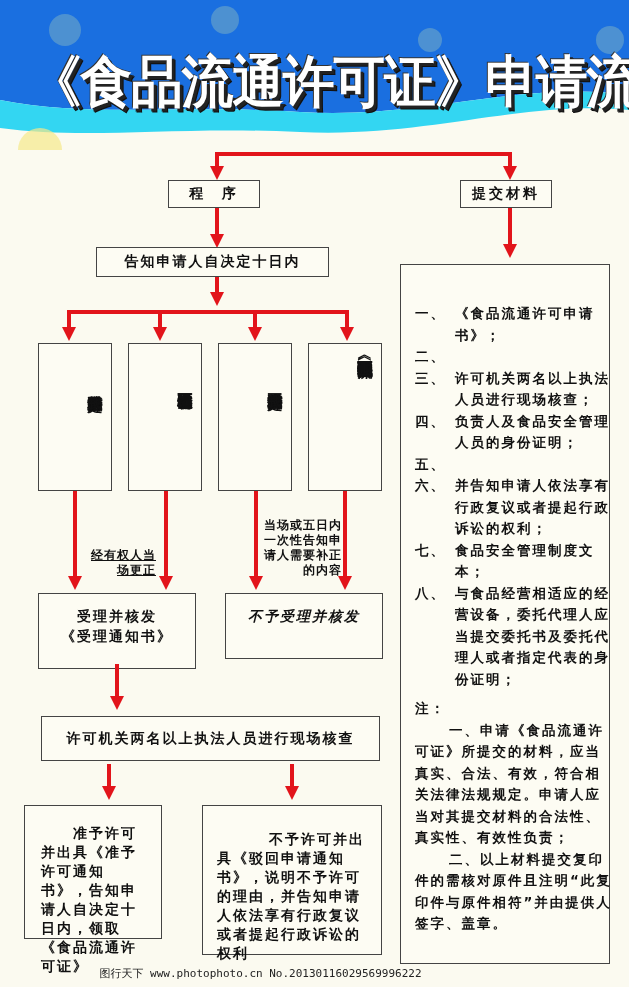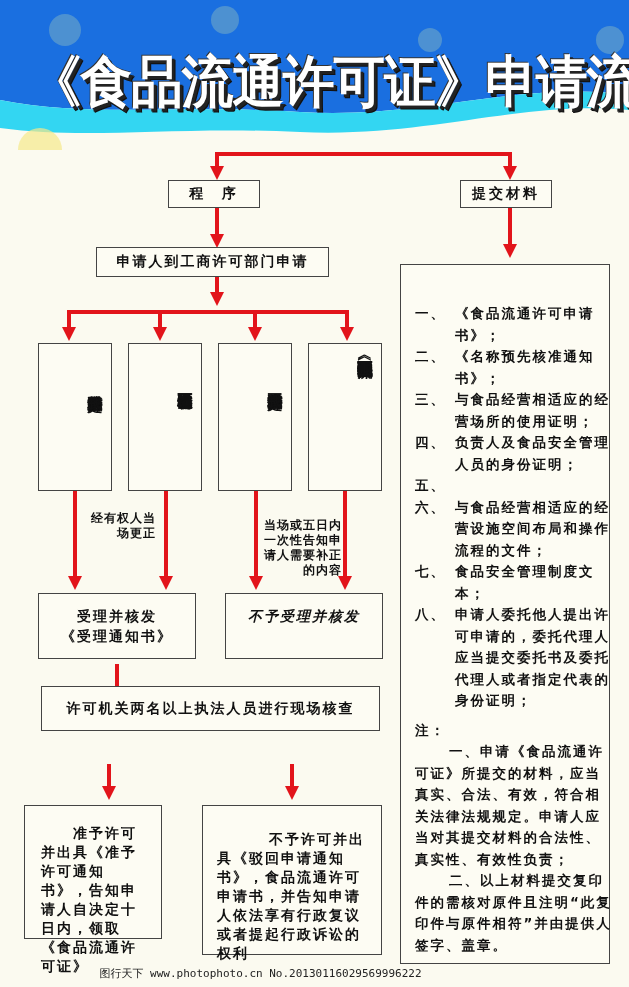--- a/index.html
+++ b/index.html
@@ -57,21 +57,21 @@
 <div class="box hbox" style="left:460px;top:180px;width:92px;height:28px;">
   <span>提交材料</span>
 </div>
 
 <div class="hl" style="left:215px;top:208px;width:4px;height:30px;"></div>
 <div class="arrow" style="left:210px;top:234px;"></div>
 <div class="hl" style="left:508px;top:208px;width:4px;height:40px;"></div>
 <div class="arrow" style="left:503px;top:244px;"></div>
 
 <div class="box hbox" style="left:96px;top:247px;width:233px;height:30px;letter-spacing:2px;">
-  <span>申请人到工商许可部门申请</span>
+  <span>告知申请人自决定十日内</span>
 </div>
 
 <div class="hl" style="left:215px;top:277px;width:4px;height:22px;"></div>
 <div class="arrow" style="left:210px;top:292px;"></div>
 <div class="hl" style="left:67px;top:310px;width:282px;height:4px;"></div>
 <div class="hl" style="left:67px;top:310px;width:4px;height:22px;"></div>
 <div class="arrow" style="left:62px;top:327px;"></div>
 <div class="hl" style="left:158px;top:310px;width:4px;height:22px;"></div>
 <div class="arrow" style="left:153px;top:327px;"></div>
 <div class="hl" style="left:253px;top:310px;width:4px;height:22px;"></div>
@@ -94,85 +94,84 @@
 
 <div class="hl" style="left:73px;top:491px;width:4px;height:88px;"></div>
 <div class="arrow" style="left:68px;top:576px;"></div>
 <div class="hl" style="left:164px;top:491px;width:4px;height:88px;"></div>
 <div class="arrow" style="left:159px;top:576px;"></div>
 <div class="hl" style="left:254px;top:491px;width:4px;height:88px;"></div>
 <div class="arrow" style="left:249px;top:576px;"></div>
 <div class="hl" style="left:343px;top:491px;width:4px;height:88px;"></div>
 <div class="arrow" style="left:338px;top:576px;"></div>
 
-<div class="note" style="left:88px;top:511px;width:68px;">经有权人当场更正</div>
+<div class="note" style="left:88px;top:548px;width:68px;text-decoration:underline;">经有权人当场更正</div>
 <div class="note" style="left:260px;top:518px;width:82px;">当场或五日内一次性告知申请人需要补正的内容</div>
 
-<div class="box" style="left:38px;top:593px;width:158px;height:66px;">
+<div class="box" style="left:38px;top:593px;width:158px;height:76px;">
   <div style="text-align:center;font-size:14px;font-weight:bold;line-height:20px;letter-spacing:2px;padding-top:12px;">
     <div>受理并核发</div>
     <div>《受理通知书》</div>
   </div>
 </div>
 <div class="box" style="left:225px;top:593px;width:158px;height:66px;">
   <div style="text-align:center;font-size:14px;font-weight:bold;line-height:20px;letter-spacing:2px;padding-top:12px;font-style:italic;">
     <div>不予受理并核发</div>
   </div>
 </div>
 
 <div class="hl" style="left:115px;top:664px;width:4px;height:36px;"></div>
 <div class="arrow" style="left:110px;top:696px;"></div>
 
-<div class="box hbox" style="left:41px;top:686px;width:339px;height:45px;letter-spacing:2px;align-items:center;">
+<div class="box hbox" style="left:41px;top:716px;width:339px;height:45px;letter-spacing:2px;align-items:center;">
   <span>许可机关两名以上执法人员进行现场核查</span>
 </div>
 
 <div class="hl" style="left:107px;top:764px;width:4px;height:24px;"></div>
 <div class="arrow" style="left:102px;top:786px;"></div>
 <div class="hl" style="left:290px;top:764px;width:4px;height:24px;"></div>
 <div class="arrow" style="left:285px;top:786px;"></div>
 
 <div class="box" style="left:24px;top:805px;width:138px;height:134px;">
   <div class="para" style="left:16px;top:18px;width:110px;text-indent:32px;">准予许可并出具《准予许可通知书》，告知申请人自决定十日内，领取《食品流通许可证》</div>
 </div>
 <div class="box" style="left:202px;top:805px;width:180px;height:150px;">
-  <div class="para" style="left:14px;top:24px;width:156px;text-indent:52px;">不予许可并出具《驳回申请通知书》，食品流通许可申请书，并告知申请人依法享有行政复议或者提起行政诉讼的权利</div>
+  <div class="para" style="left:14px;top:24px;width:156px;text-indent:52px;">不予许可并出具《驳回申请通知书》，说明不予许可的理由，并告知申请人依法享有行政复议或者提起行政诉讼的权利</div>
 </div>
 
 <div class="box" style="left:400px;top:264px;width:210px;height:700px;"></div>
 <div class="rlist">
   <div class="item">
       <span class="num">一、</span>
       <span class="txt">《食品流通许可申请书》；</span>
     </div>
   <div class="item">
       <span class="num">二、</span>
-      <span class="txt">《名称预先核准通知书》；</span>
     </div>
   <div class="item">
       <span class="num">三、</span>
-      <span class="txt">与食品经营相适应的经营场所的使用证明；</span>
+      <span class="txt">许可机关两名以上执法人员进行现场核查；</span>
     </div>
   <div class="item">
       <span class="num">四、</span>
       <span class="txt">负责人及食品安全管理人员的身份证明；</span>
     </div>
   <div class="item">
       <span class="num">五、</span>
     </div>
   <div class="item">
       <span class="num">六、</span>
-      <span class="txt">与食品经营相适应的经营设施空间布局和操作流程的文件；</span>
+      <span class="txt">并告知申请人依法享有行政复议或者提起行政诉讼的权利；</span>
     </div>
   <div class="item">
       <span class="num">七、</span>
       <span class="txt">食品安全管理制度文本；</span>
     </div>
   <div class="item">
       <span class="num">八、</span>
-      <span class="txt">申请人委托他人提出许可申请的，委托代理人应当提交委托书及委托代理人或者指定代表的身份证明；</span>
+      <span class="txt">与食品经营相适应的经营设备，委托代理人应当提交委托书及委托代理人或者指定代表的身份证明；</span>
     </div>
   <div style="margin-top:8px;">注：</div>
   <div style="text-indent:34px;">一、申请《食品流通许可证》所提交的材料，应当真实、合法、有效，符合相关法律法规规定。申请人应当对其提交材料的合法性、真实性、有效性负责；</div>
   <div style="text-indent:34px;">二、以上材料提交复印件的需核对原件且注明“此复印件与原件相符”并由提供人签字、盖章。</div>
 </div>
 
 <div class="footer">图行天下 www.photophoto.cn  No.20130116029569996222</div>
 
 </body></html>

